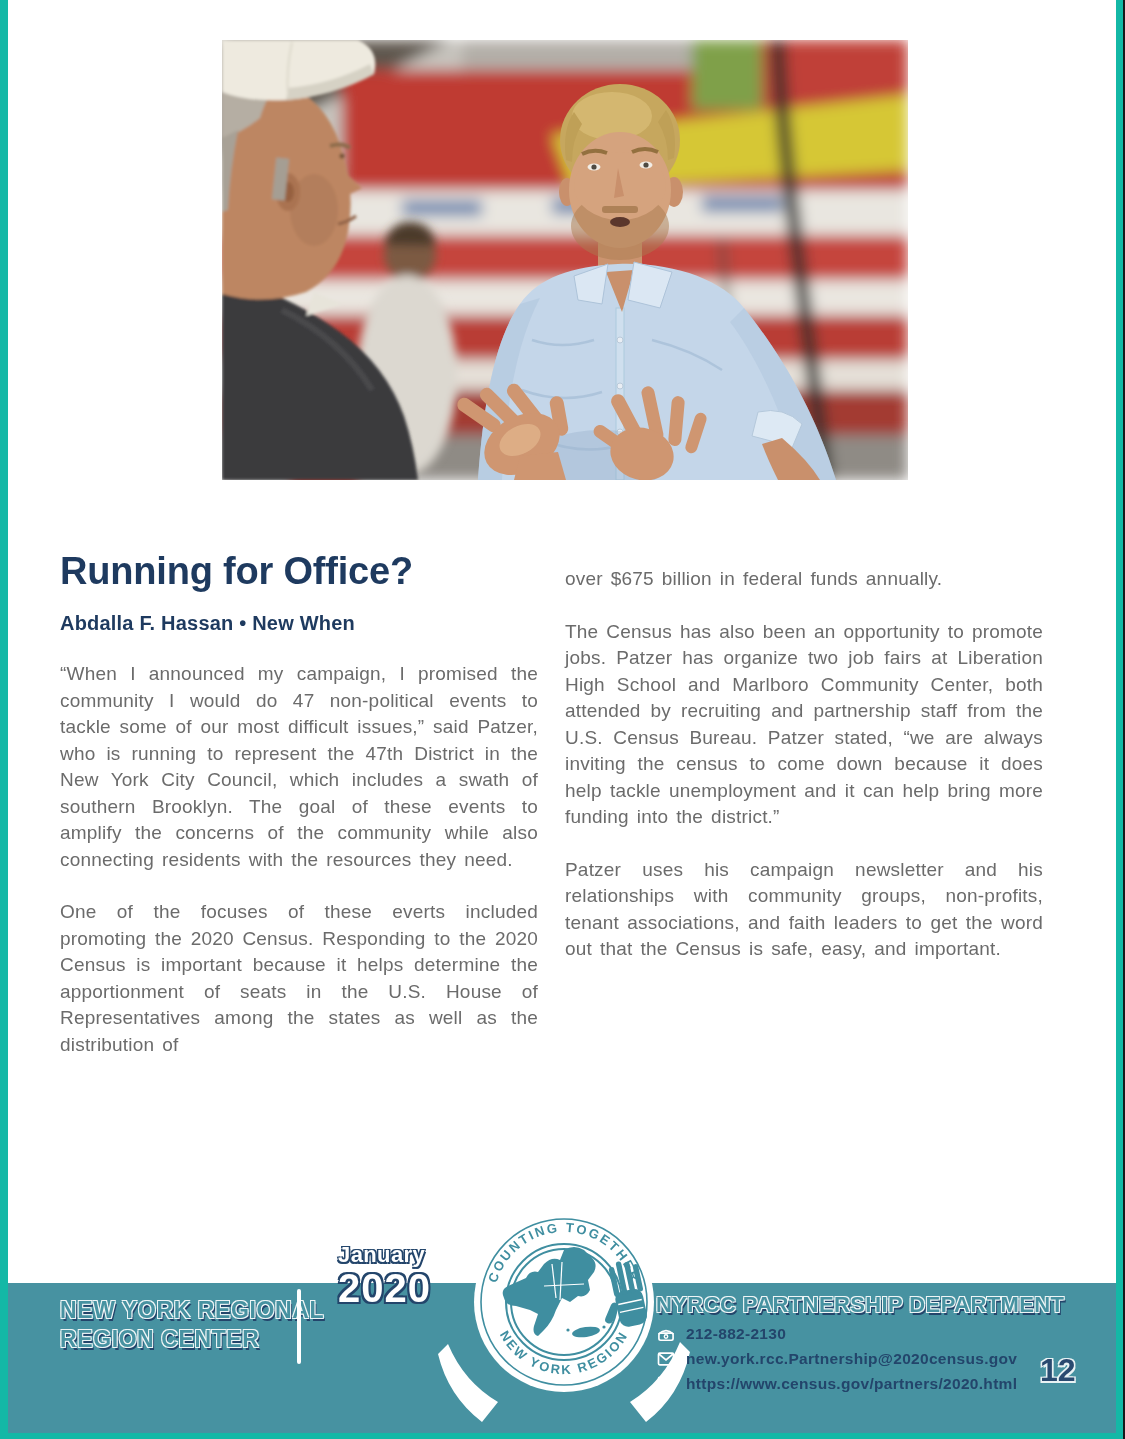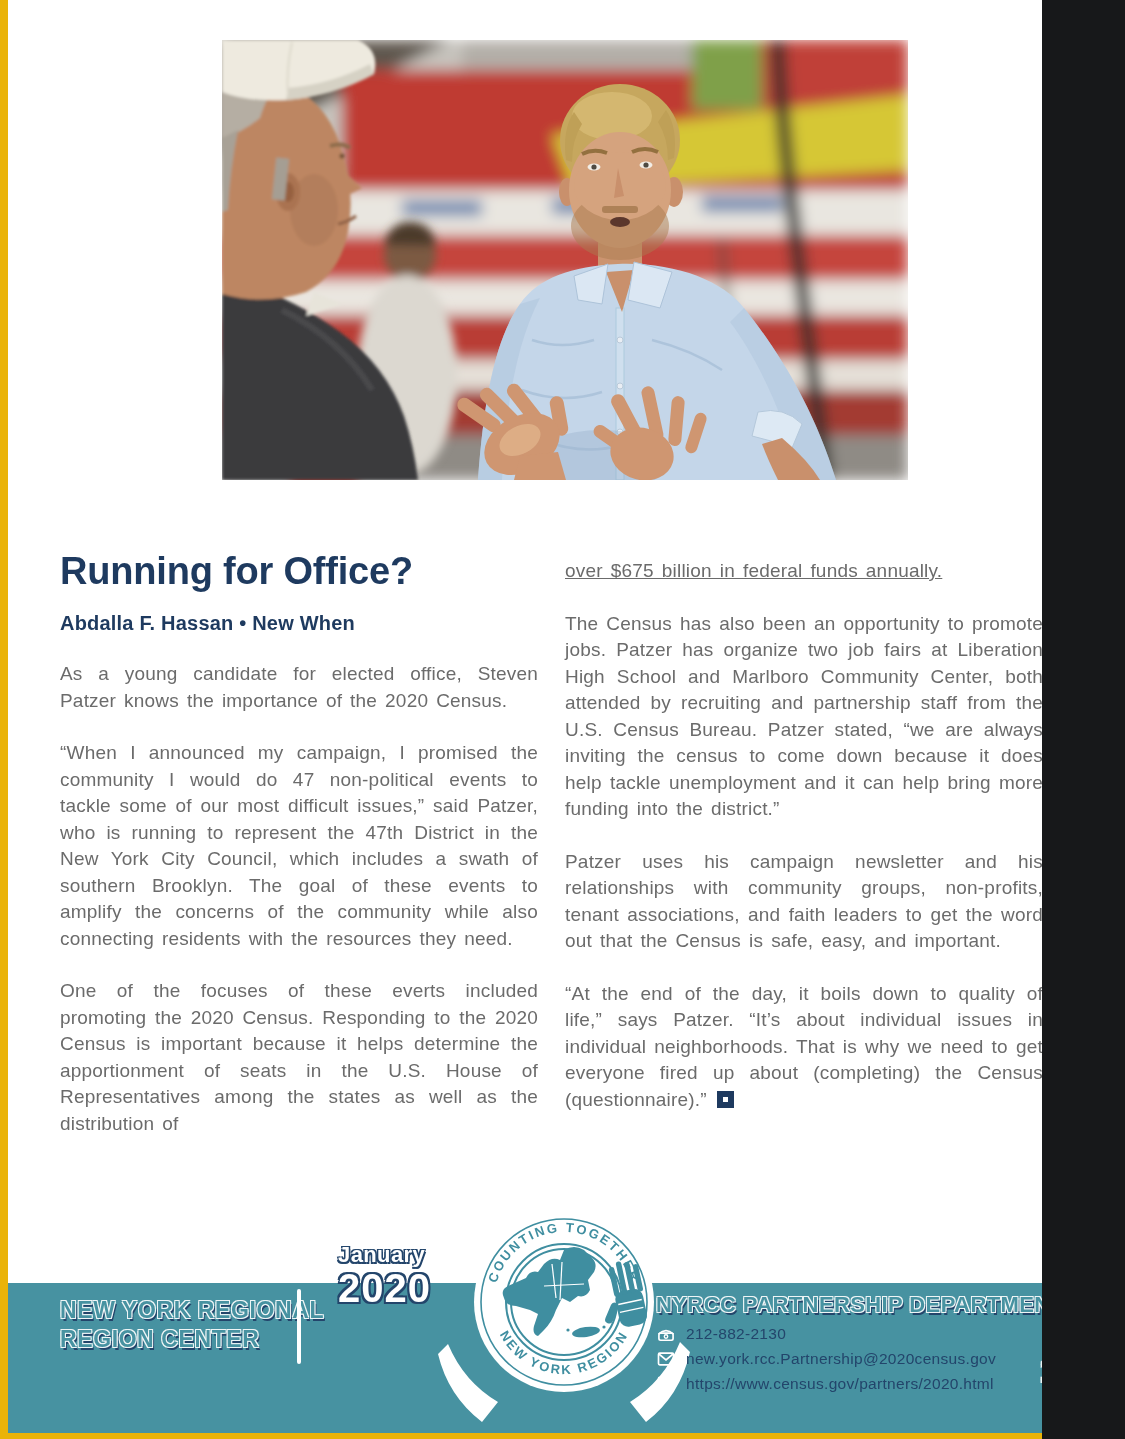--- a/index.html
+++ b/index.html
@@ -1,48 +1,48 @@
 <!DOCTYPE html>
 <html><head>
 <meta charset="utf-8">
 <style>
   html,body{margin:0;padding:0;}
   body{background:#17181a;font-family:"Liberation Sans",sans-serif;}
-  .stage{position:relative;width:1042px;height:1439px;background:#eab308;overflow:hidden;}
+  .stage{position:relative;width:1123px;height:1439px;background:#14b8a6;overflow:hidden;}
   .page{position:absolute;left:8px;top:0;width:1108px;height:1433px;background:#ffffff;overflow:hidden;}
 
   .photo{position:absolute;left:214px;top:40px;width:686px;height:440px;overflow:hidden;}
   .photo svg{display:block;}
 
   .col{position:absolute;width:478px;text-align:justify;}
   .col-left{left:52px;top:548px;}
   .col-right{left:557px;top:548px;}
 
   .headline{margin:0;color:#1e3a5f;font-size:38px;line-height:47px;font-weight:700;letter-spacing:-.2px;text-align:left;}
   .byline{margin:17px 0 0 0;color:#1e3a5f;font-size:20px;font-weight:700;text-align:left;letter-spacing:.2px;}
   .body-par{margin:26px 0 0 0;color:#6b6b6b;font-size:19px;line-height:26.5px;letter-spacing:.2px;word-spacing:2.5px;}
-  .col-right .body-par:first-child{margin-top:10px;text-decoration:underline;}
+  .col-right .body-par:first-child{margin-top:18px;}
 
   .endmark{display:inline-block;width:17px;height:17px;background:#1e3a5f;margin-left:10px;vertical-align:-2px;position:relative;}
   .endmark::after{content:"";position:absolute;left:6px;top:6px;width:5px;height:5px;background:#ffffff;}
 
   .footer-band{position:absolute;left:0;top:1283px;width:1108px;height:150px;background:#4792a1;}
 
   .outlined{color:#4792a1;font-weight:700;
     text-shadow:-1px -1px 0 #eef5f6,1px -1px 0 #eef5f6,-1px 1px 0 #eef5f6,1px 1px 0 #eef5f6,2px 3px 0 #23456b;}
   .org-block{position:absolute;left:52px;top:1296px;font-size:23px;line-height:29px;letter-spacing:.6px;}
   .footer-divider{position:absolute;left:289px;top:1289px;width:4px;height:75px;background:#ffffff;border-radius:2px;}
   .date-block{position:absolute;left:306px;top:1242px;margin-left:24px;}
   .date-month{color:#ffffff;font-size:22px;font-weight:700;letter-spacing:.4px;
     text-shadow:-1.5px -1.5px 0 #23456b,1.5px -1.5px 0 #23456b,-1.5px 1.5px 0 #23456b,1.5px 1.5px 0 #23456b;}
   .date-year{color:#ffffff;font-size:40px;font-weight:700;letter-spacing:1px;line-height:44px;margin-top:-2px;
     text-shadow:-2px -2px 0 #23456b,2px -2px 0 #23456b,-2px 2px 0 #23456b,2px 2px 0 #23456b;}
   .dept-title{position:absolute;left:648px;top:1292px;font-size:22px;letter-spacing:.4px;}
   .contact-list{position:absolute;left:648px;top:1324px;display:flex;flex-direction:column;gap:5px;}
-  .contact-row{display:flex;align-items:center;color:#23456b;font-size:15.5px;font-weight:400;letter-spacing:.3px;}
+  .contact-row{display:flex;align-items:center;color:#23456b;font-size:15.5px;font-weight:700;letter-spacing:.3px;}
   .contact-row .cicon{width:20px;height:20px;margin-right:10px;flex:0 0 auto;}
   .page-number{position:absolute;left:1032px;top:1352px;font-size:32px;font-weight:700;color:#2a4a70;
     text-shadow:-1.5px -1.5px 0 #e9f2f4,1.5px -1.5px 0 #e9f2f4,-1.5px 1.5px 0 #e9f2f4,1.5px 1.5px 0 #e9f2f4;}
 
   .seal{position:absolute;left:426px;top:1206px;width:260px;height:232px;}
   .seal-text{font-family:"Liberation Sans",sans-serif;font-size:13px;font-weight:700;letter-spacing:2.2px;fill:#3f8ea0;}
 </style>
 </head>
 <body>
 
@@ -171,30 +171,28 @@
           <path d="M 70,2 Q 64,30 66,56" stroke="#dcd8cb" stroke-width="2" fill="none"></path>
         </g>
       </svg>
     </div>
 
     <div class="col col-left">
       <h1 class="headline">
         <span>Running for Office?</span><br>
       </h1>
       <div class="byline">Abdalla F. Hassan • New When</div>
-      <p class="body-par">As a young candidate for elected office, Steven Patzer knows the importance of the 2020 Census.</p>
       <p class="body-par">“When I announced my campaign, I promised the community I would do 47 non-political events to tackle some of our most difficult issues,” said Patzer, who is running to represent the 47th District in the New York City Council, which includes a swath of southern Brooklyn. The goal of these events to amplify the concerns of the community while also connecting residents with the resources they need.</p>
       <p class="body-par">One of the focuses of these everts included promoting the 2020 Census. Responding to the 2020 Census is important because it helps determine the apportionment of seats in the U.S. House of Representatives among the states as well as the distribution of</p>
     </div>
 
     <div class="col col-right">
       <p class="body-par">over $675 billion in federal funds annually.</p>
       <p class="body-par">The Census has also been an opportunity to promote jobs. Patzer has organize two job fairs at Liberation High School and Marlboro Community Center, both attended by recruiting and partnership staff from the U.S. Census Bureau.  Patzer stated, “we are always inviting the census to come down because it does help tackle unemployment and it can help bring more funding into the district.”</p>
       <p class="body-par">Patzer uses his campaign newsletter and his relationships with community groups, non-profits, tenant associations, and faith leaders to get the word out that the Census is safe, easy, and important.</p>
-      <p class="body-par"><span>“At the end of the day, it boils down to quality of life,” says Patzer. “It’s about individual issues in individual neighborhoods. That is why we need to get everyone fired up about (completing) the Census (questionnaire).”</span><span class="endmark"></span></p>
     </div>
 
     <div class="footer-band"></div>
 
     <div class="org-block outlined">
       <div>NEW YORK REGIONAL</div>
       <div>REGION CENTER</div>
     </div>
 
     <div class="footer-divider"></div>

